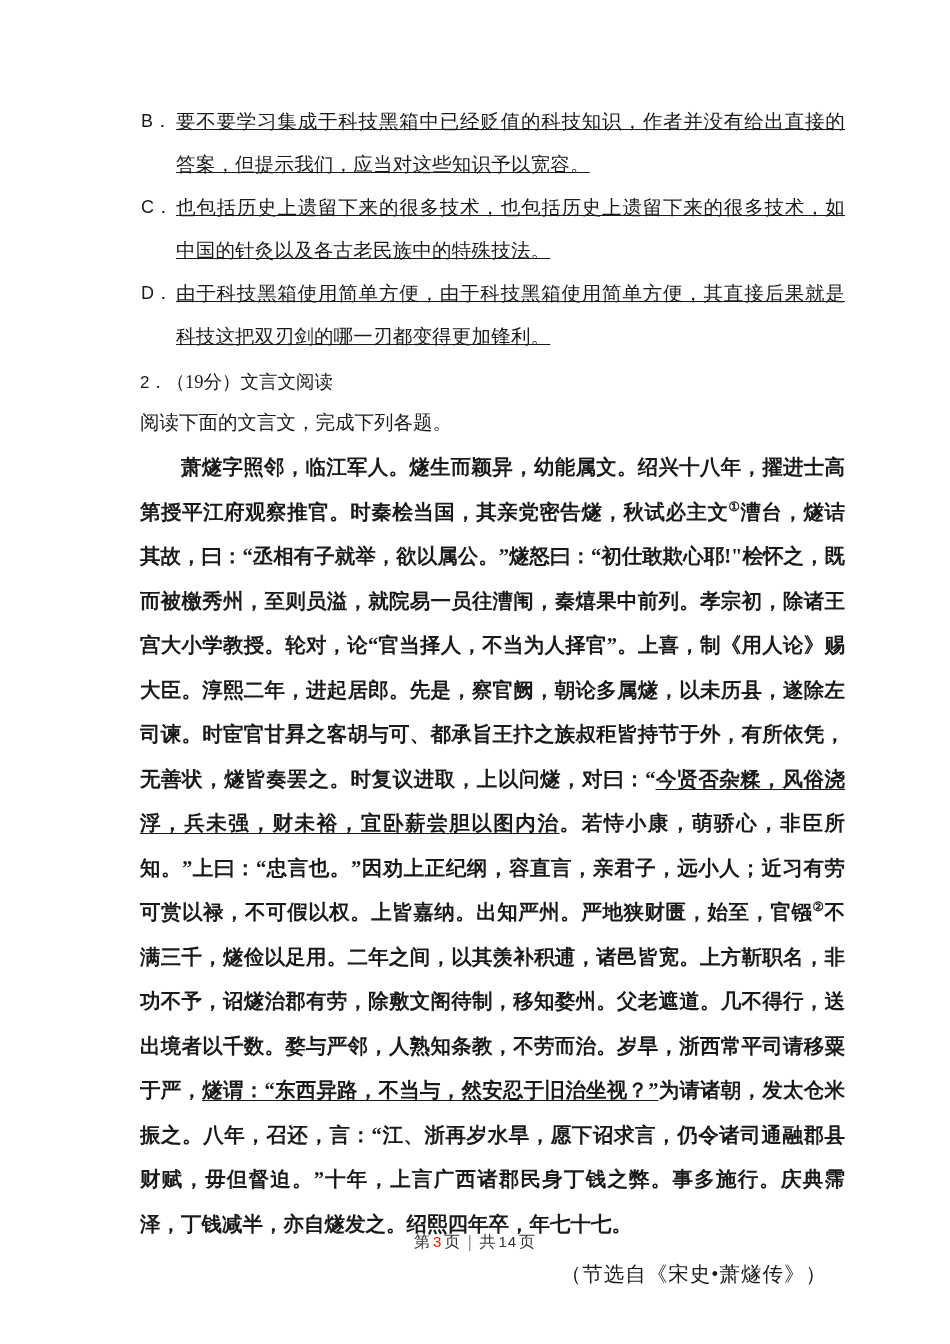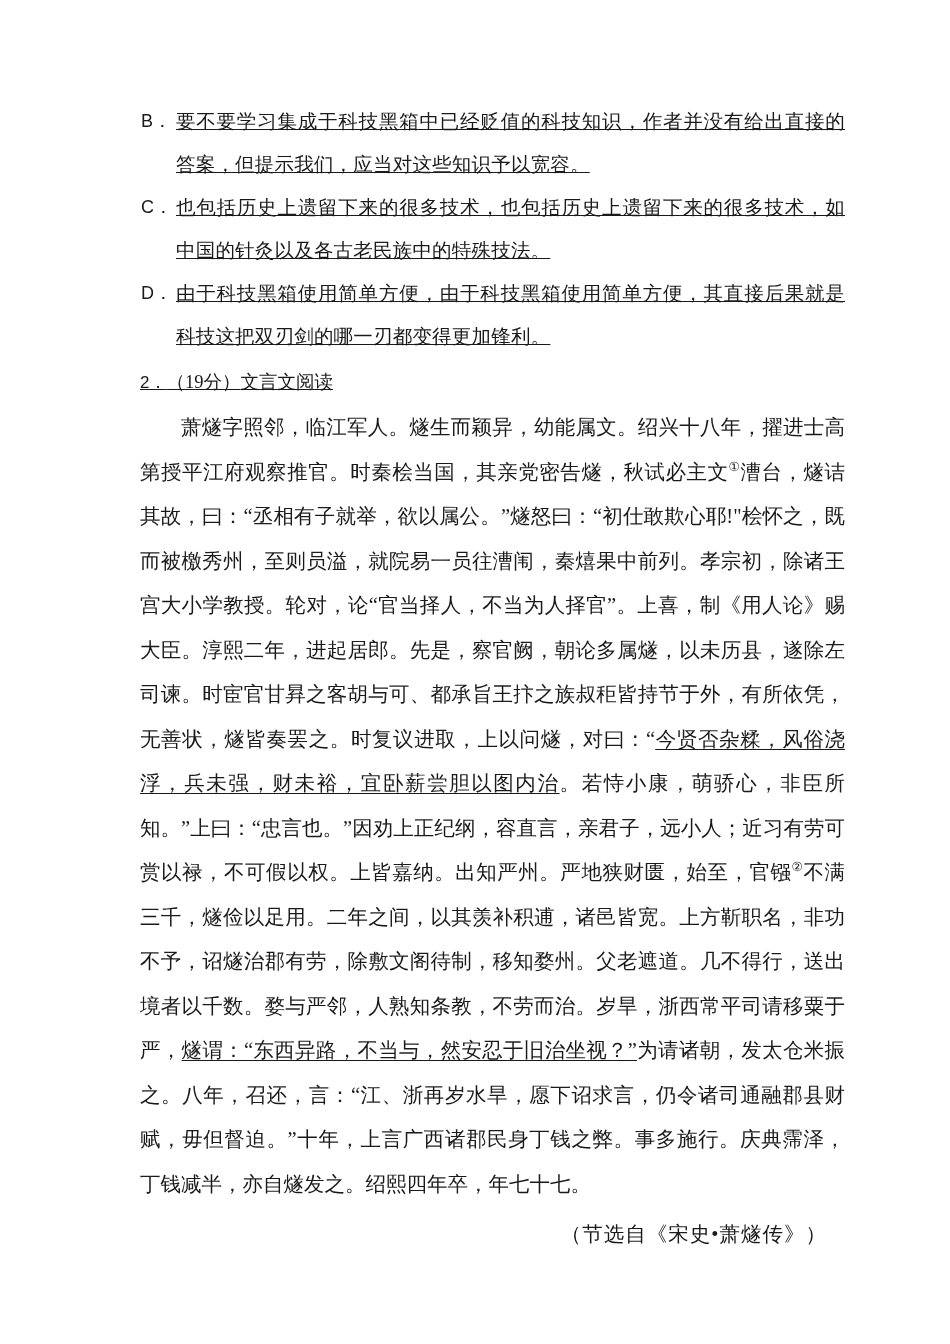--- a/index.html
+++ b/index.html
@@ -71,21 +71,20 @@
     line-height: 40px;
     margin-top: 42px;
     letter-spacing: 0.3px;
   }
 
   
   .question-line {
     font-size: 18.5px;
     line-height: 40px;
     margin-top: 4px;
-    text-decoration: underline;
   }
   .q-num {
     font-family: "Liberation Sans", "DejaVu Sans", sans-serif;
     font-size: 17px;
   }
 
   .instruction-line {
     font-size: 19.5px;
     line-height: 40px;
   }
@@ -93,20 +92,21 @@
   
   .passage {
     font-size: 20.5px;
     line-height: 44.5px;
     text-align: justify;
     text-justify: inter-ideograph;
     word-break: break-all;
     text-indent: 41px;
     margin-top: 2px;
     letter-spacing: 0;
+    font-weight: bold;
   }
   .passage u,
   .passage .ul {
     text-decoration: underline;
     text-underline-offset: 3px;
     text-decoration-thickness: 1.2px;
   }
   sup {
     font-size: 0.62em;
     vertical-align: super;
@@ -170,20 +170,24 @@
         <span class="option-label">D．</span>
         <span class="option-text">由于科技黑箱使用简单方便，由于科技黑箱使用简单方便，其直接后果就是科技这把双刃剑的哪一刃都变得更加锋利。</span>
       </div>
     </div>
 
 
     <div class="question-line">
       <span class="q-num">2．</span><span>（19分）</span><span>文言文阅读</span>
     </div>
 
+    <div class="instruction-line">阅读下面的文言文，完成下列各题。</div>
 
     <div class="passage"><span>萧燧字照邻，临江军人。燧生而颖异，幼能属文。绍兴十八年，擢进士高第授平江府观察推官。时秦桧当国，其亲党密告燧，秋试必主文</span><sup>①</sup><span>漕台，燧诘其故，曰：“丞相有子就举，欲以属公。”燧怒曰：“初仕敢欺心耶!"桧怀之，既而被檄秀州，至则员溢，就院易一员往漕闱，秦熺果中前列。孝宗初，除诸王宫大小学教授。轮对，论“官当择人，不当为人择官”。上喜，制《用人论》赐大臣。淳熙二年，进起居郎。先是，察官阙，朝论多属燧，以未历县，遂除左司谏。时宦官甘昪之客胡与可、都承旨王抃之族叔秬皆持节于外，有所依凭，无善状，燧皆奏罢之。时复议进取，上以问燧，对曰：“</span><span class="ul">今贤否杂糅，风俗浇浮，兵未强，财未裕，宜卧薪尝胆以图内治</span><span>。若恃小康，萌骄心，非臣所知。”上曰：“忠言也。”因劝上正纪纲，容直言，亲君子，远小人；近习有劳可赏以禄，不可假以权。上皆嘉纳。出知严州。严地狭财匮，始至，官镪</span><sup>②</sup><span>不满三千，燧俭以足用。二年之间，以其羡补积逋，诸邑皆宽。上方靳职名，非功不予，诏燧治郡有劳，除敷文阁待制，移知婺州。父老遮道。几不得行，送出境者以千数。婺与严邻，人熟知条教，不劳而治。岁旱，浙西常平司请移粟于严，</span><span class="ul">燧谓：“东西异路，不当与，然安忍于旧治坐视？”</span><span>为请诸朝，发太仓米振之。八年，召还，言：“江、浙再岁水旱，愿下诏求言，仍令诸司通融郡县财赋，毋但督迫。”十年，上言广西诸郡民身丁钱之弊。事多施行。庆典霈泽，丁钱减半，亦自燧发之。绍熙四年卒，年七十七。</span></div>
 
     <div class="attribution">（节选自《宋史•萧燧传》）</div>
 
   </div>
 
+  <div class="footer">
+    <span>第</span><span class="accent">3</span><span>页</span><span class="sep">|</span><span>共</span><span class="num">14</span><span>页</span>
+  </div>
 </div>
 
 </body></html>

